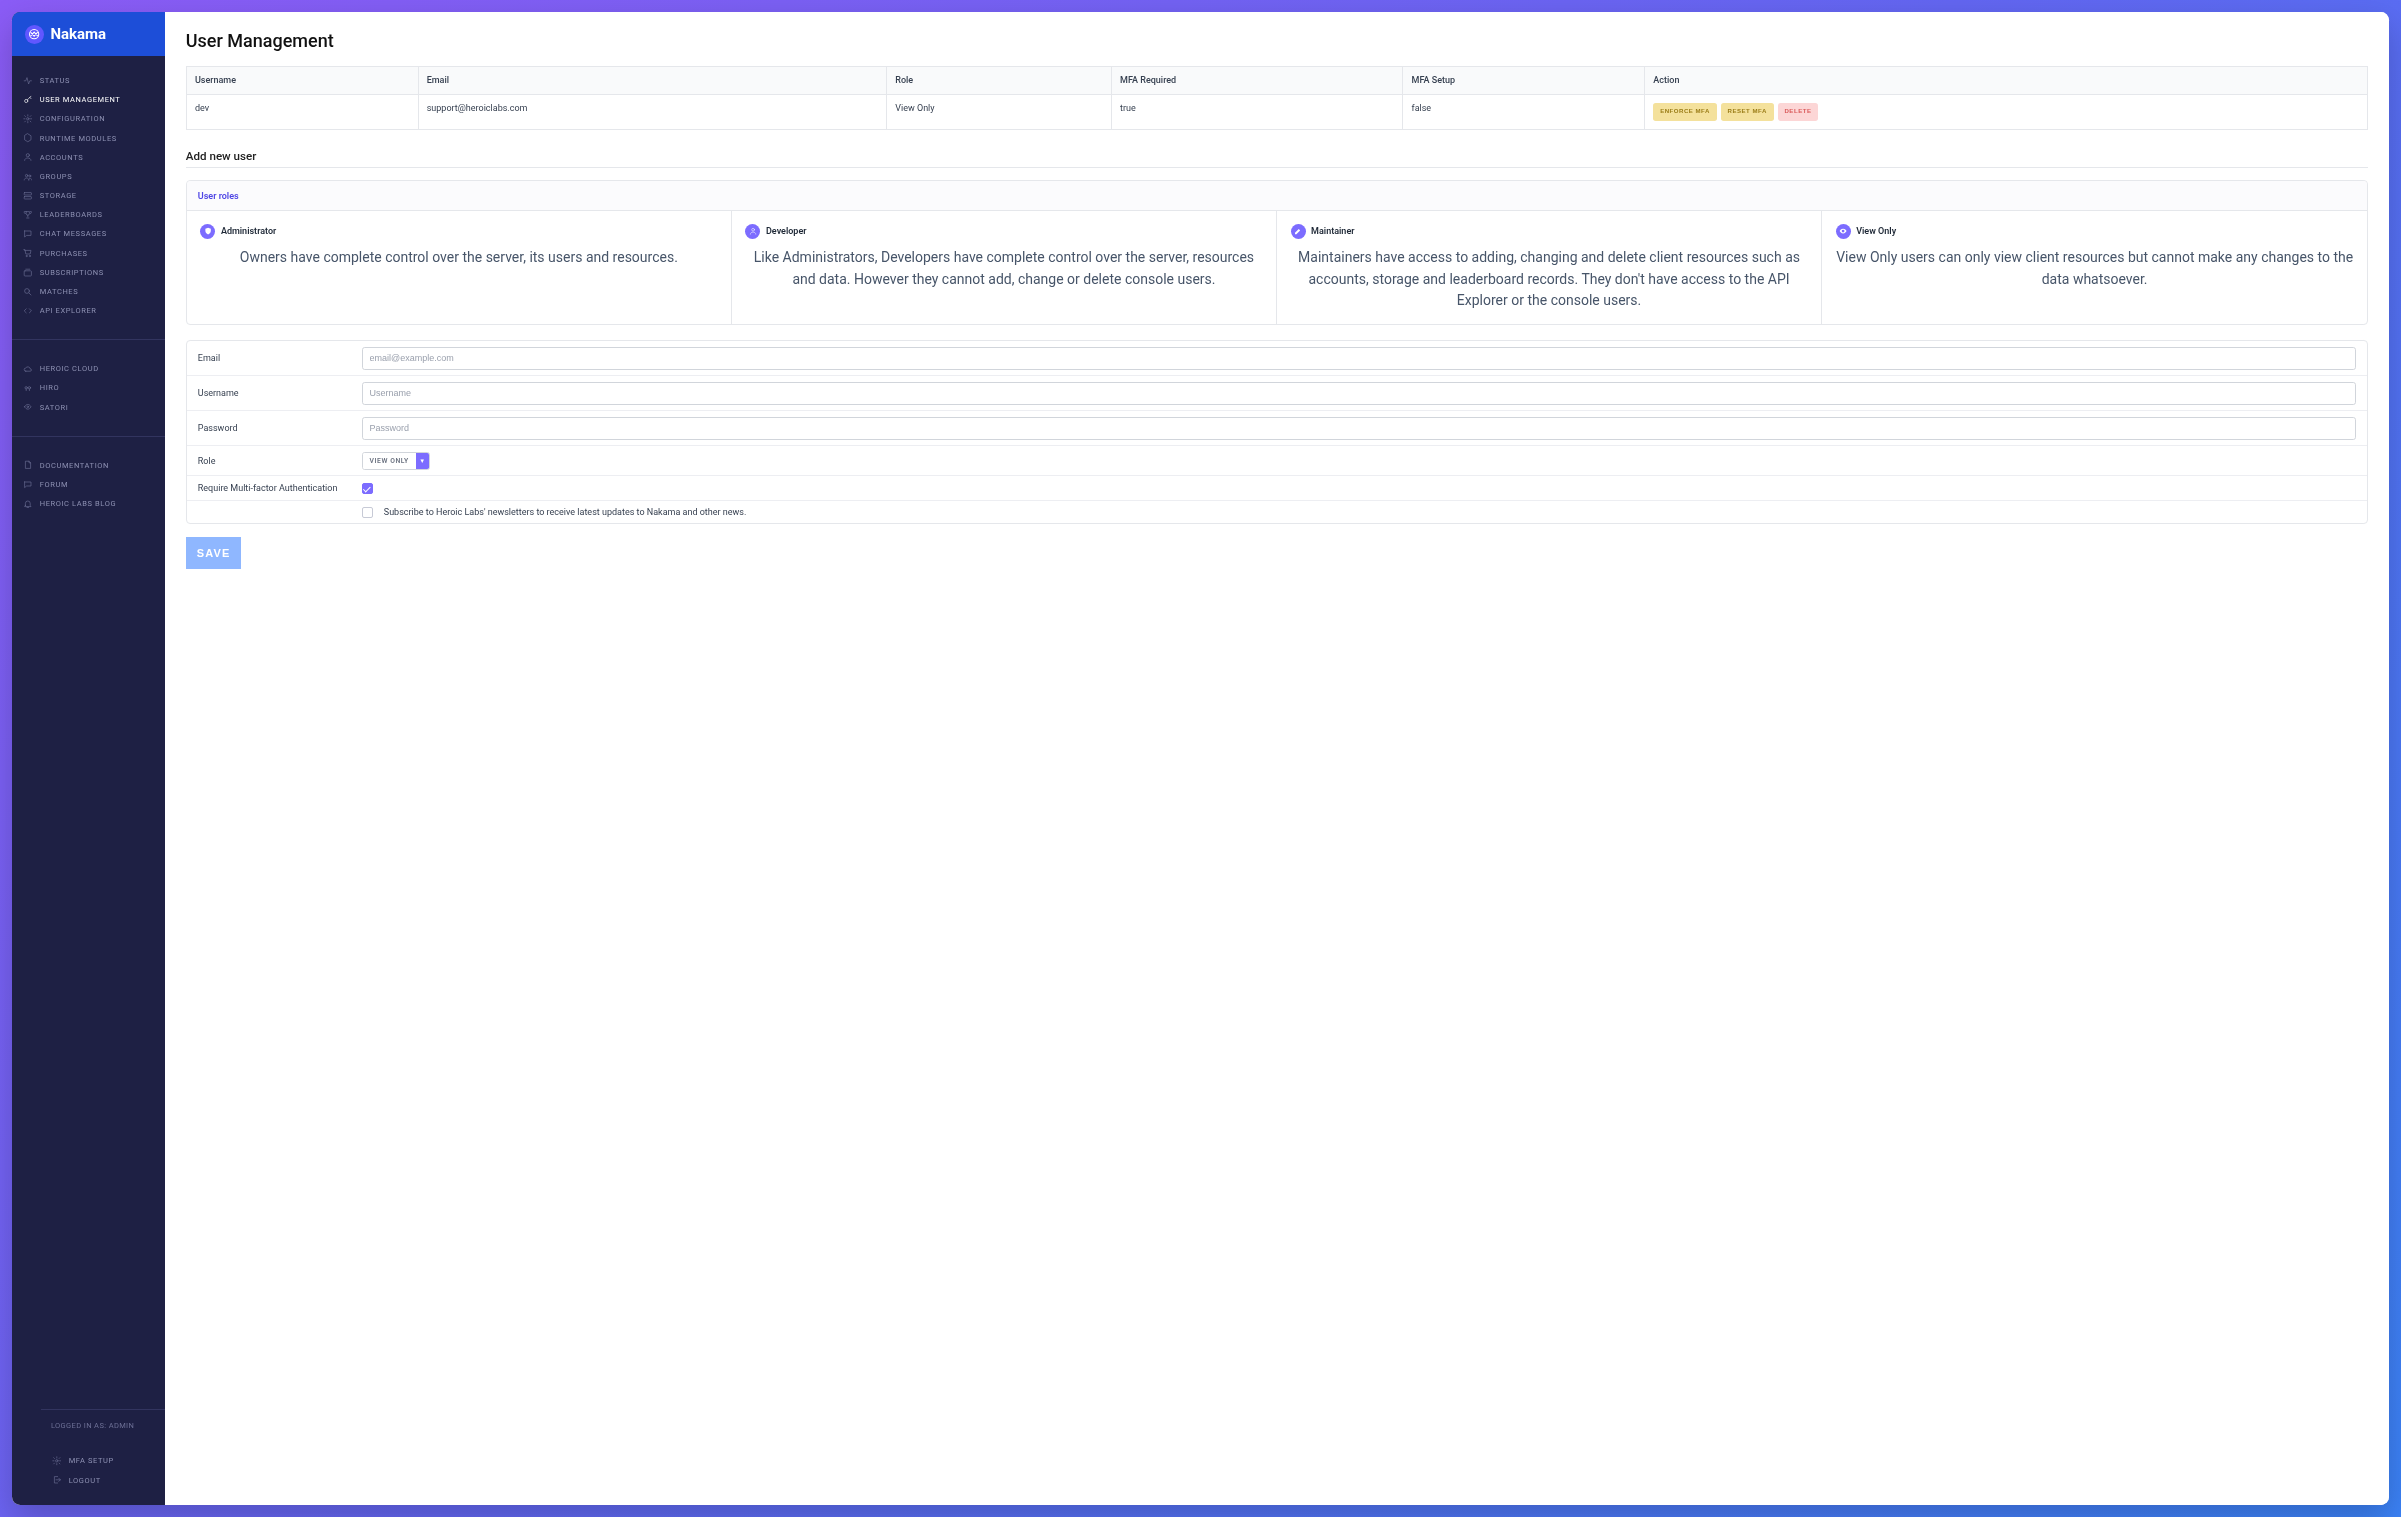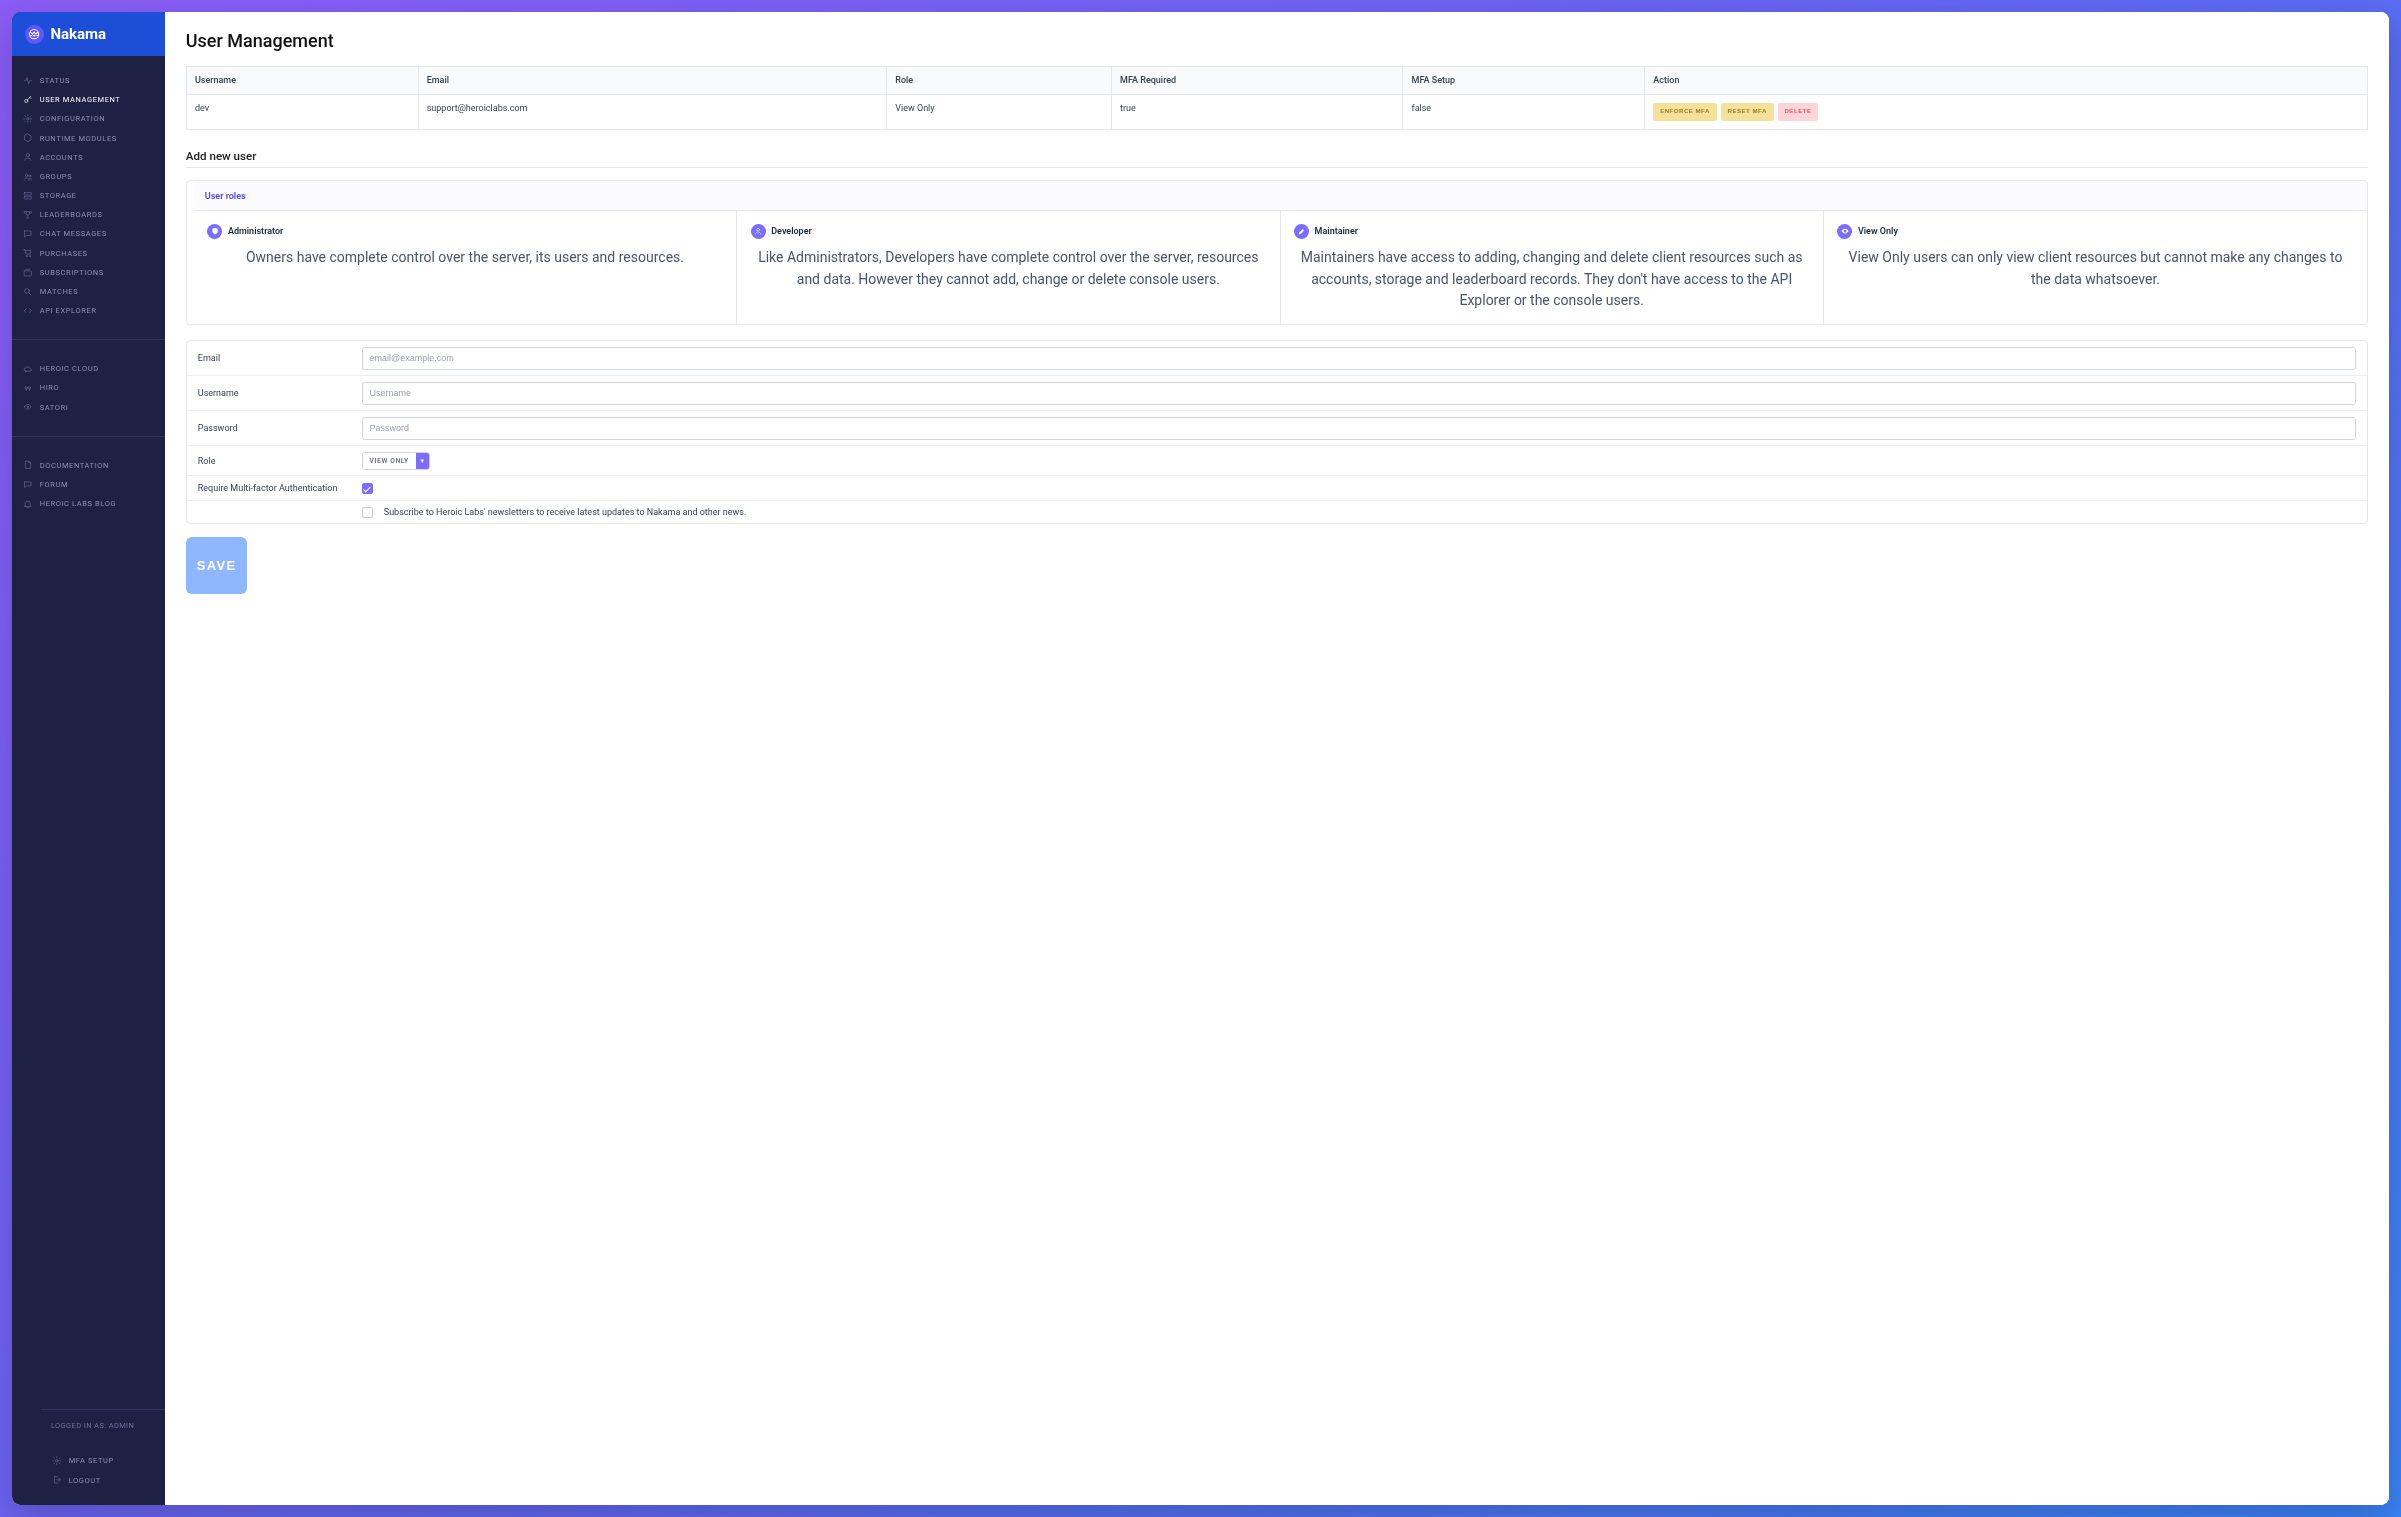--- a/index.html
+++ b/index.html
@@ -93,21 +93,21 @@
     cursor: pointer;
     font-weight: 600;
     line-height: 1.1;
     text-align:center;
   }
   .btn-enforce { background:#f4e19c; color:#9a7c17; }
   .btn-reset   { background:#f4e19c; color:#9a7c17; }
   .btn-delete  { background:#fcd6d6; color:#d95858; }
   
   h2.section-title { font-size: 11.6px; font-weight: 500; color:#222; border-bottom:0.7px solid #e5e7eb; padding-bottom:4.1px; margin-bottom: 12.3px;}
-  .roles-card { border:0.7px solid #e5e7eb; border-radius:4.1px; margin-bottom: 15px; padding-left: 7px; }
+  .roles-card { border:0.7px solid #e5e7eb; border-radius:4.1px; margin-bottom: 15px; }
   .roles-header { padding: 9.6px 11px; color:#4f46e5; font-weight:600; font-size:9px; border-bottom:0.7px solid #e5e7eb; background:#fbfbfd; border-radius:4.1px 4.1px 0 0;}
   .roles-grid { display:grid; grid-template-columns: repeat(4, 1fr); }
   .role-col { padding: 12.3px 13.6px; border-right:0.7px solid #e5e7eb; }
   .role-col:last-child { border-right:none; }
   .role-head { display:flex; align-items:center; gap:5.5px; margin-bottom:8.2px; }
   .role-icon {
     width:15px; height:15px; border-radius:50%;
     background:#7c6cff; color:#fff;
     display:flex; align-items:center; justify-content:center;
     font-size:7.5px;
@@ -163,23 +163,23 @@
     width:2.7px; height:5.5px;
     border:solid #fff;
     border-width:0 1.4px 1.4px 0;
     transform:rotate(45deg);
   }
   .subscribe-text { font-size:9px; color:#374151; }
   .btn-save {
     background:#8fb7ff;
     color:#fff;
     border:none;
-    border-radius:6px;
-    padding:21px 11px;
-    font-size:13px;
+    border-radius:0;
+    padding:10px 11px;
+    font-size:11px;
     font-weight:600;
     letter-spacing:.1em;
     cursor:pointer;
   }
 </style>
 </head>
 <body>
 
 <div class="app">
 

